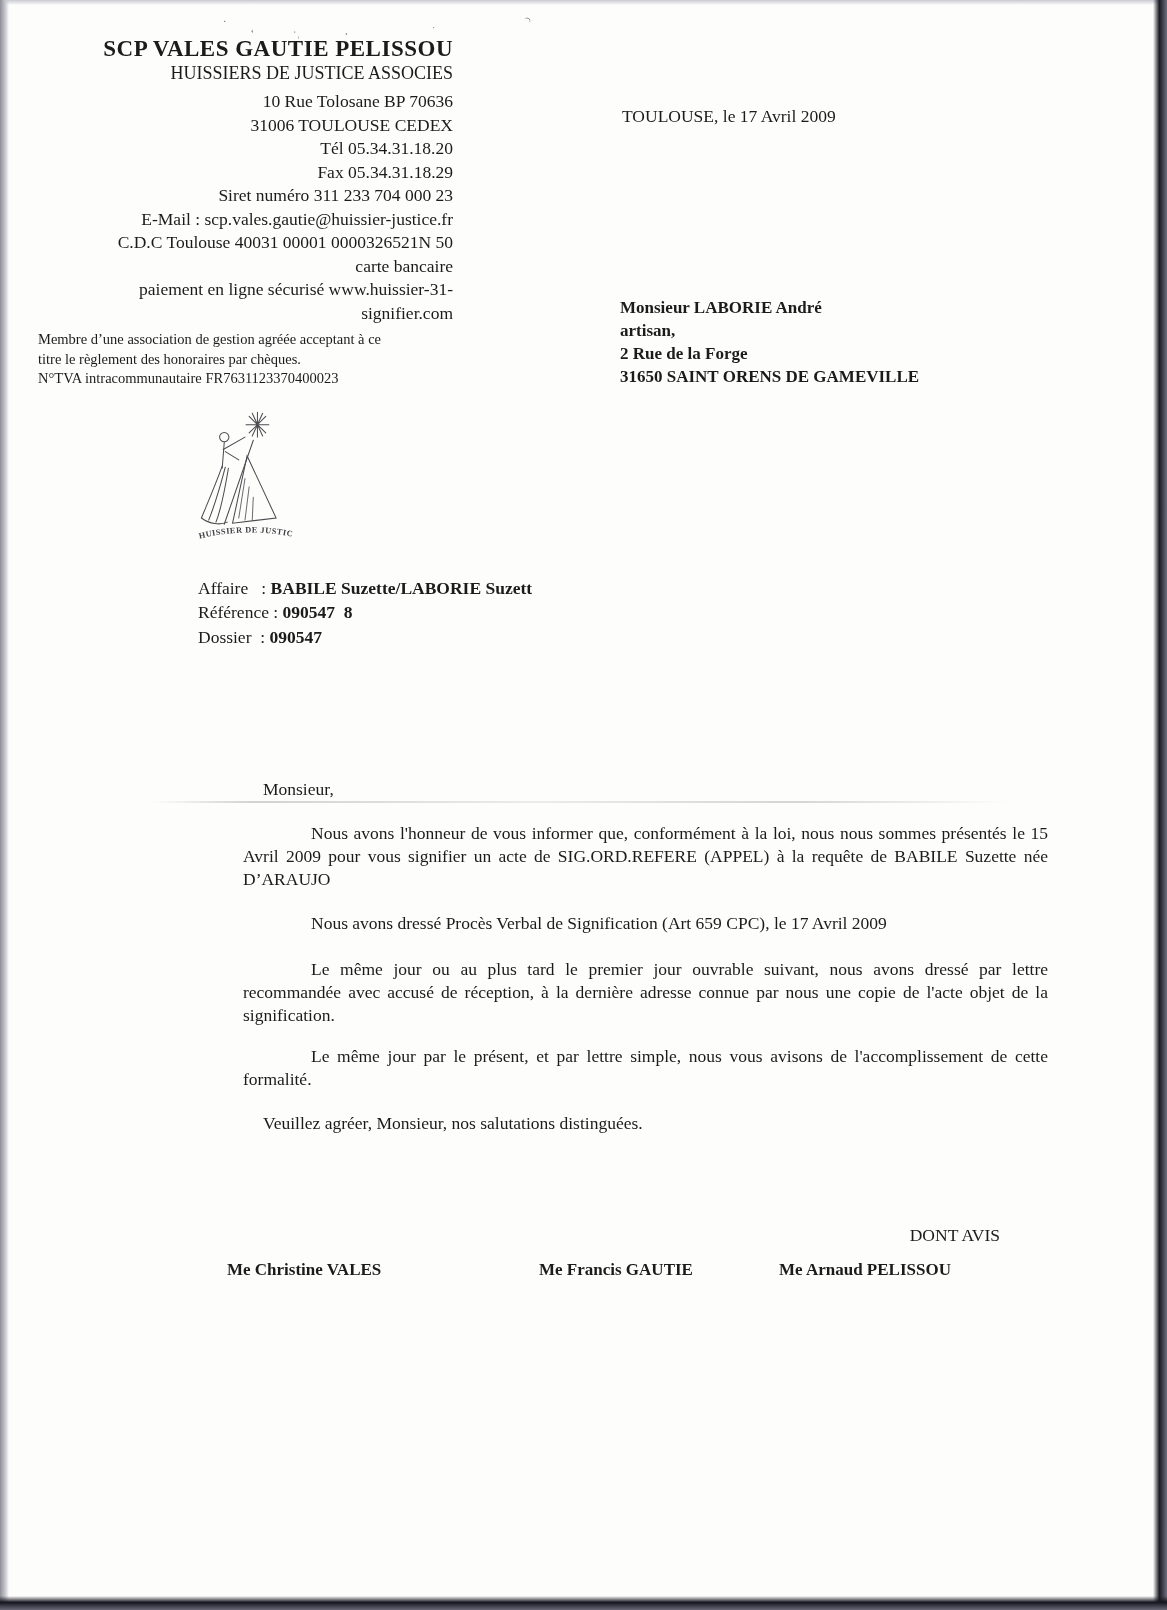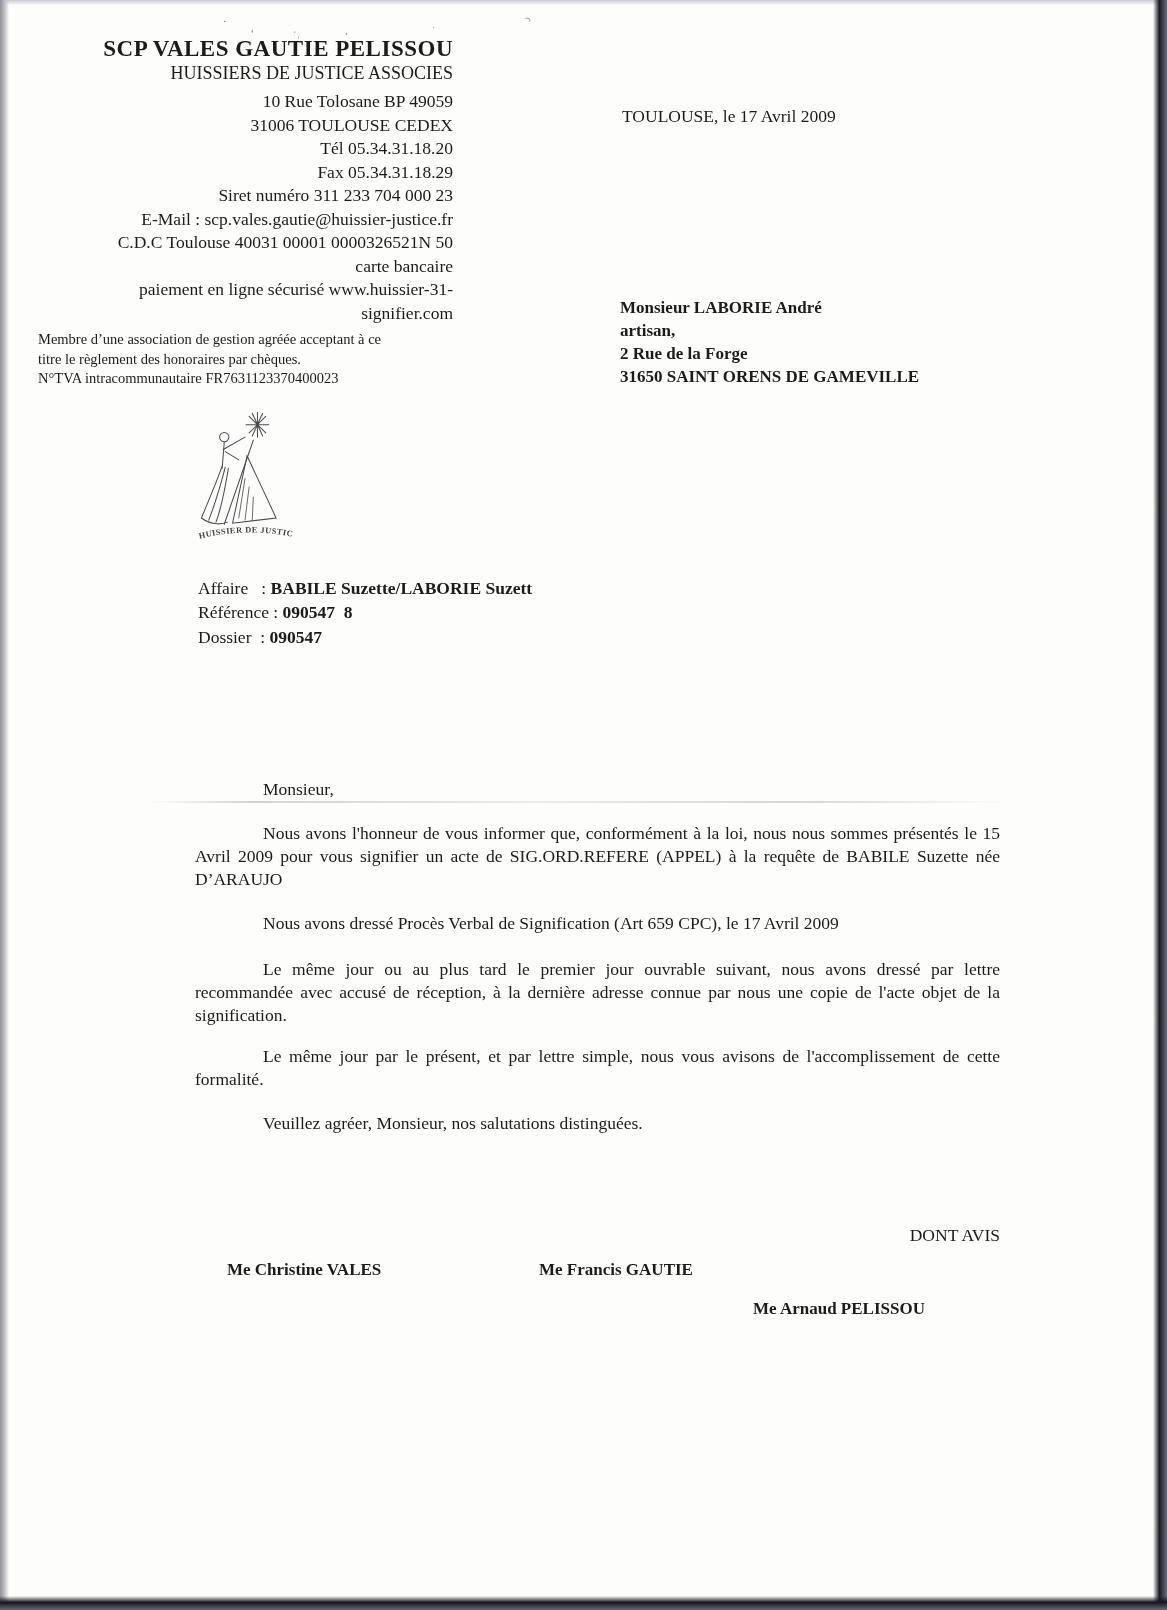--- a/index.html
+++ b/index.html
@@ -25,32 +25,32 @@
 
   .logo{position:absolute;left:190px;top:406px;width:110px;height:140px;}
   .logo svg{width:110px;height:140px;}
 
   .ref-block{position:absolute;left:198px;top:576px;font-size:17.5px;line-height:24.3px;}
   .ref-block .lbl{white-space:pre;}
   .ref-block .val{font-weight:bold;white-space:pre;}
 
   .bodytext{position:absolute;left:195px;width:805px;font-size:17.5px;line-height:23px;}
   .salutation{top:778px;padding-left:68px;}
-  .para{text-align:justify;text-indent:68px;}
+  .para{text-align:justify;text-indent:68px;margin-left:48px;}
   .p1{top:822px;}
   .p2{top:912px;}
   .p3{top:958px;}
   .p4{top:1045px;}
   .closing{top:1112px;padding-left:68px;}
   .dont-avis{top:1224px;text-align:right;}
 
   .sig{position:absolute;top:1260px;font-size:17px;font-weight:bold;white-space:nowrap;}
   .sig1{left:227px;}
   .sig2{left:503px;margin-left:36px;}
-  .sig3{left:753px;margin-top:39px;}
+  .sig3{left:779px;}
 
   
   .smudge{position:absolute;left:150px;top:801px;width:860px;height:2px;
     background:linear-gradient(to right,rgba(110,110,115,0) 0%,rgba(110,110,115,.30) 12%,rgba(110,110,115,.12) 45%,rgba(110,110,115,.28) 75%,rgba(110,110,115,0) 100%);
     border-radius:2px;}
   .mark{position:absolute;color:#6f6f74;font-size:11px;line-height:10px;}
   .m1{left:223px;top:16px;transform:rotate(20deg);}
   .m2{left:251px;top:28px;transform:rotate(-15deg);}
   .m3{left:293px;top:30px;}
   .m4{left:345px;top:27px;transform:rotate(10deg);}
@@ -59,21 +59,21 @@
 </style>
 </head>
 <body>
 
 <div class="scan">
 
   <div class="letterhead">
     <div class="firm-name">SCP VALES GAUTIE PELISSOU</div>
     <div class="firm-subtitle">HUISSIERS DE JUSTICE ASSOCIES</div>
     <div class="lh-lines">
-      <div>10 Rue Tolosane BP 49059</div>
+      <div>10 Rue Tolosane BP 70636</div>
       <div>31006 TOULOUSE CEDEX</div>
       <div>Tél 05.34.31.18.20</div>
       <div>Fax 05.34.31.18.29</div>
       <div>Siret numéro 311 233 704 000 23</div>
       <div>E-Mail : scp.vales.gautie@huissier-justice.fr</div>
       <div>C.D.C Toulouse 40031 00001 0000326521N 50</div>
       <div>carte bancaire</div>
       <div>paiement en ligne sécurisé www.huissier-31-</div>
       <div>signifier.com</div>
     </div>

